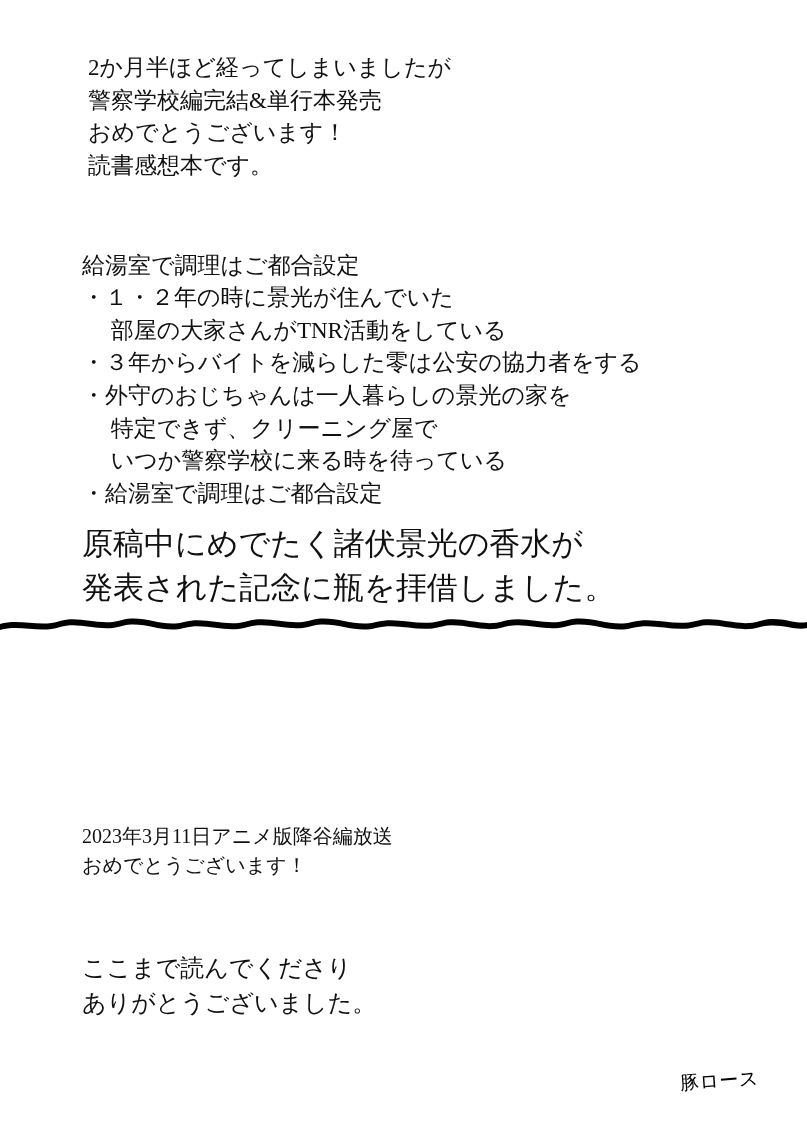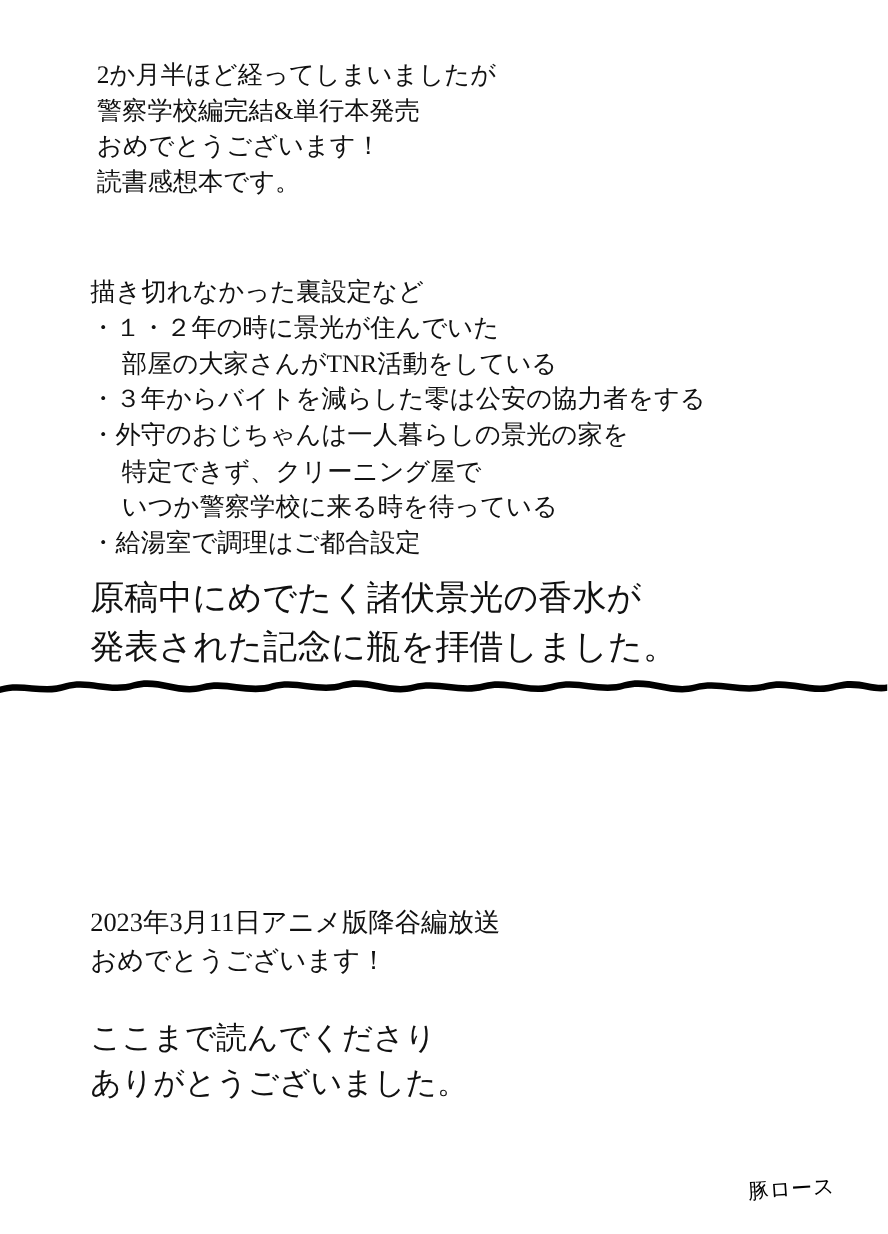--- a/index.html
+++ b/index.html
@@ -64,27 +64,27 @@
 
   
   #bottom-line-1 {
     left: 88px;
     top: 750px;
     font-size: 24px;
   }
   #bottom-line-2 {
     left: 82px;
     top: 822px;
-    font-size: 24px;
+    font-size: 20px;
     line-height: 1.45;
   }
   #bottom-line-3 {
     left: 82px;
-    top: 925px;
-    font-size: 28px;
+    top: 951px;
+    font-size: 24px;
     line-height: 1.45;
   }
 
   
   .signature {
     position: absolute;
     right: 48px;
     bottom: 28px;
     font-family: "DejaVu Sans", sans-serif;
     font-size: 19px;
@@ -96,21 +96,21 @@
 </head>
 <body>
 
 <div class="page">
 
   <div class="block" id="intro-block">2か月半ほど経ってしまいましたが
 警察学校編完結&amp;単行本発売
 おめでとうございます！
 読書感想本です。</div>
 
-  <div class="block" id="notes-heading">描き切れなかった裏設定など</div>
+  <div class="block" id="notes-heading">給湯室で調理はご都合設定</div>
 
   <div class="block" id="notes-list">・１・２年の時に景光が住んでいた
 　 部屋の大家さんがTNR活動をしている
 ・３年からバイトを減らした零は公安の協力者をする
 ・外守のおじちゃんは一人暮らしの景光の家を
 　 特定できず、クリーニング屋で
 　 いつか警察学校に来る時を待っている
 ・給湯室で調理はご都合設定</div>
 
   <div class="block" id="closing-block">原稿中にめでたく諸伏景光の香水が

